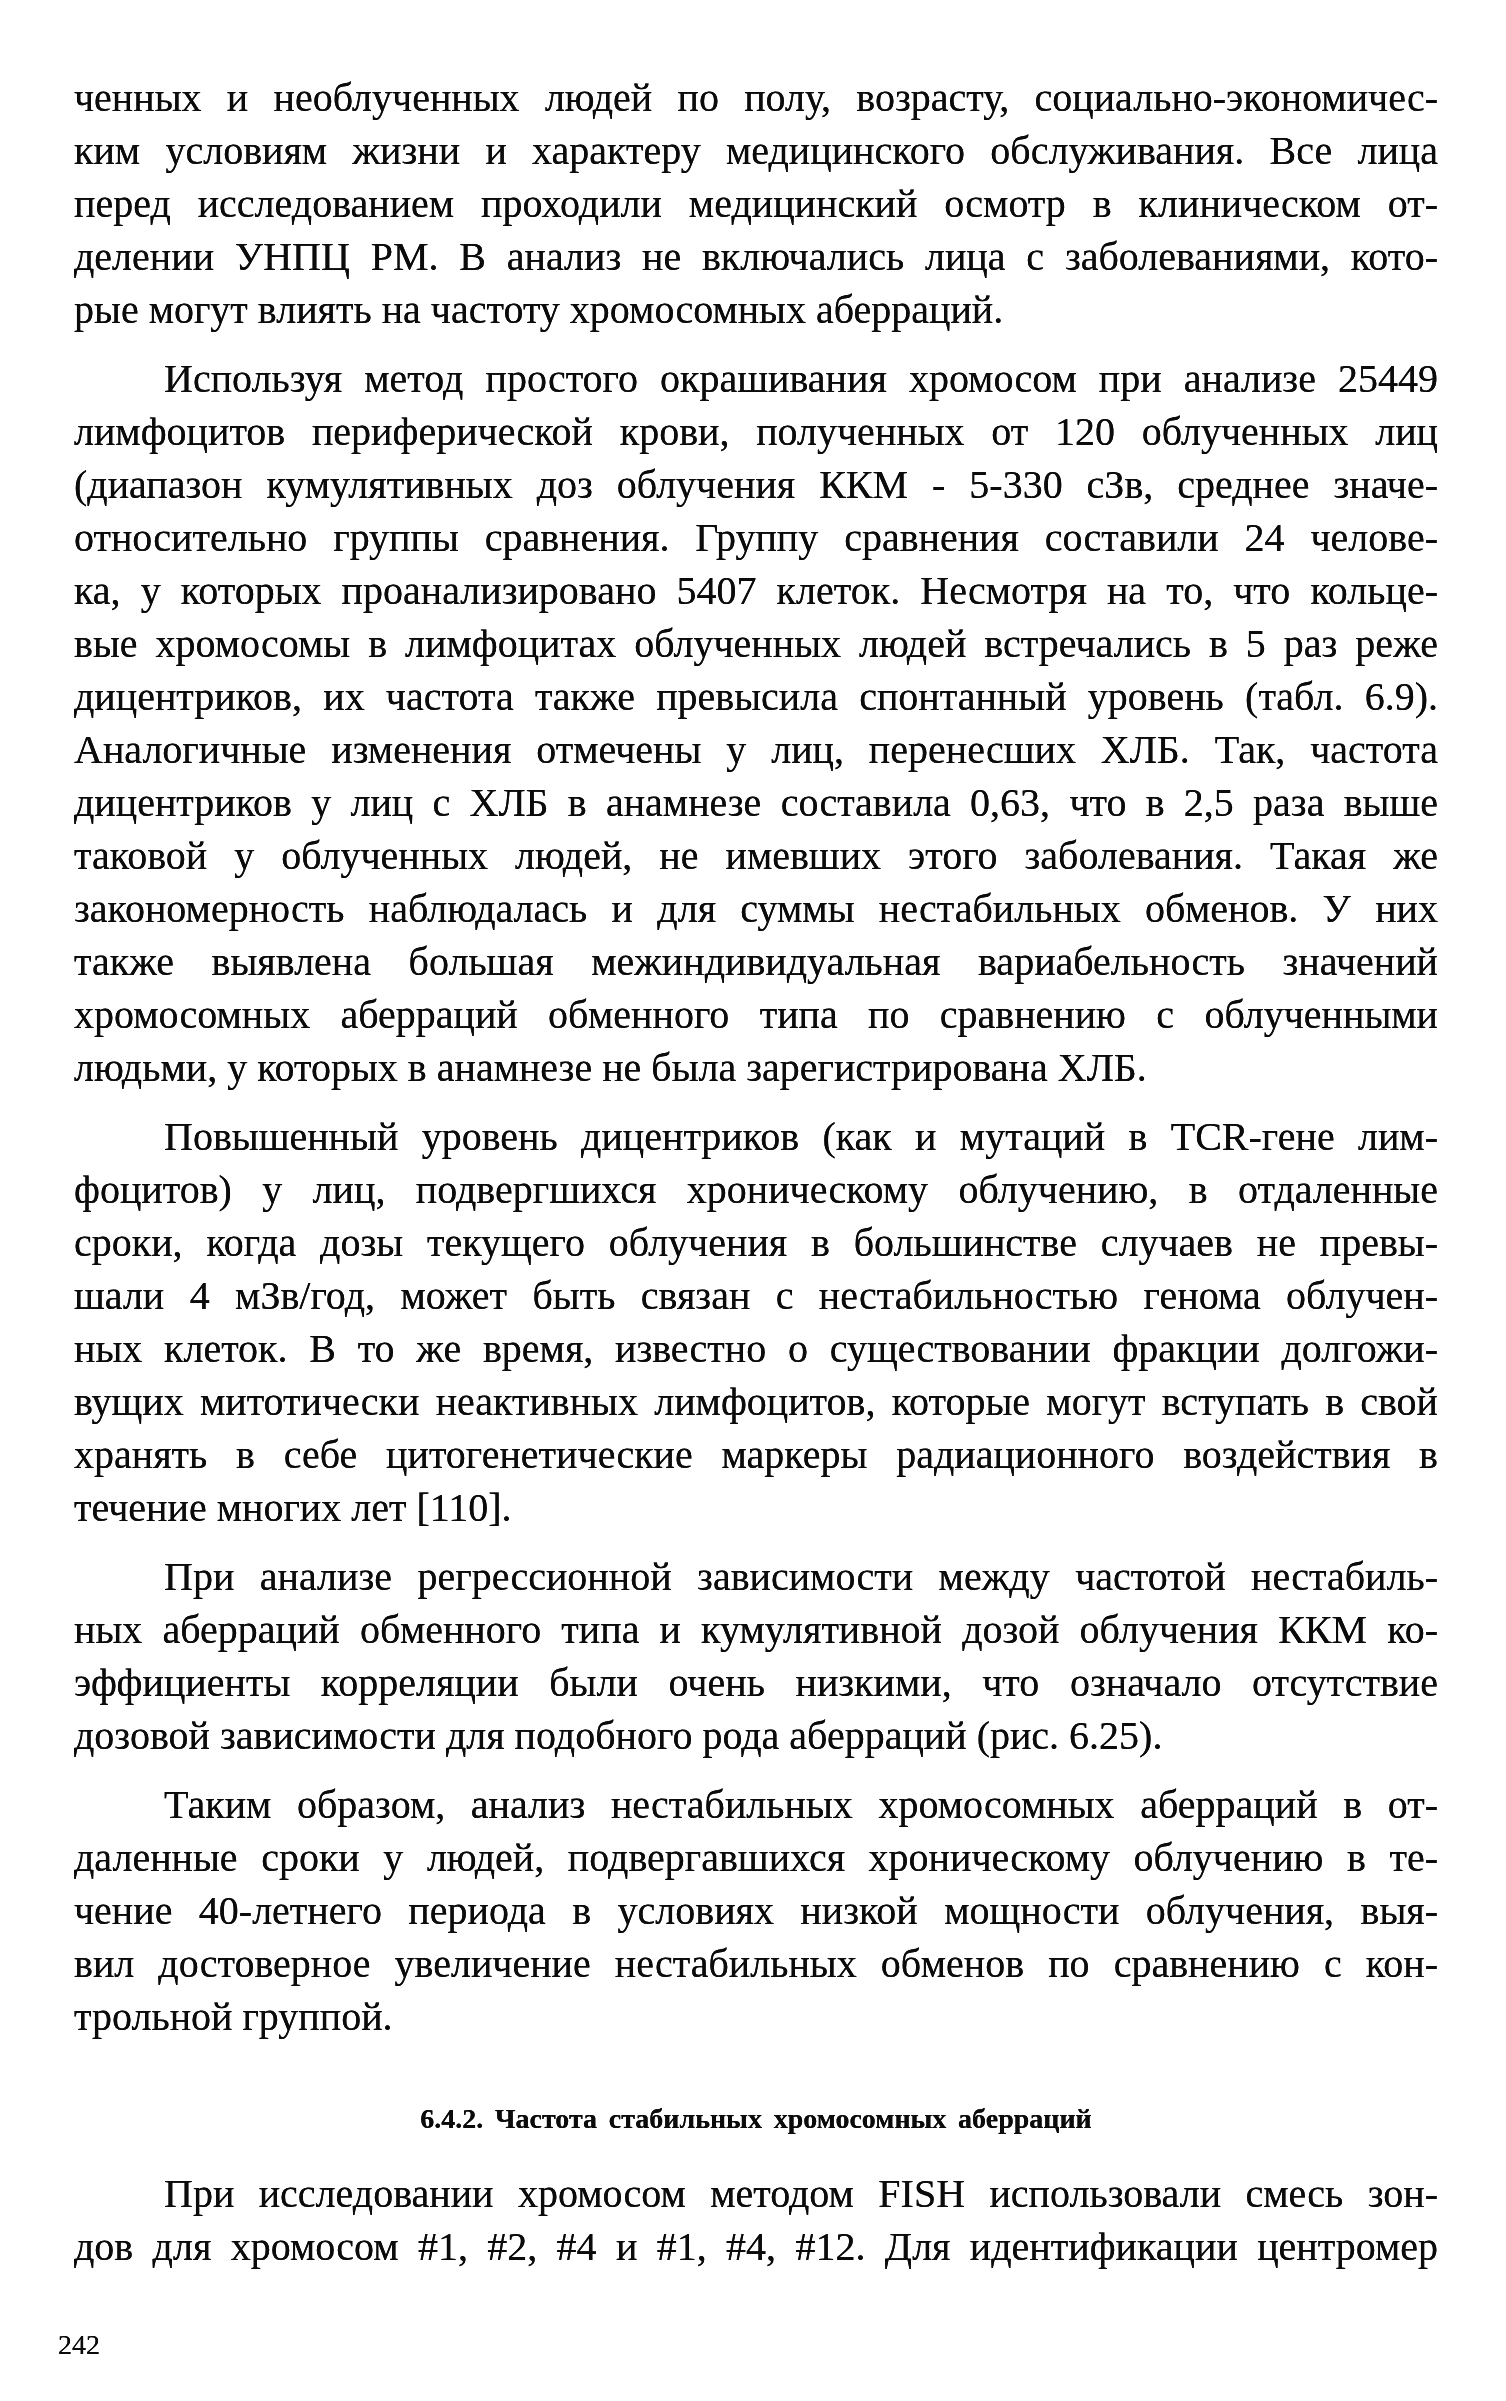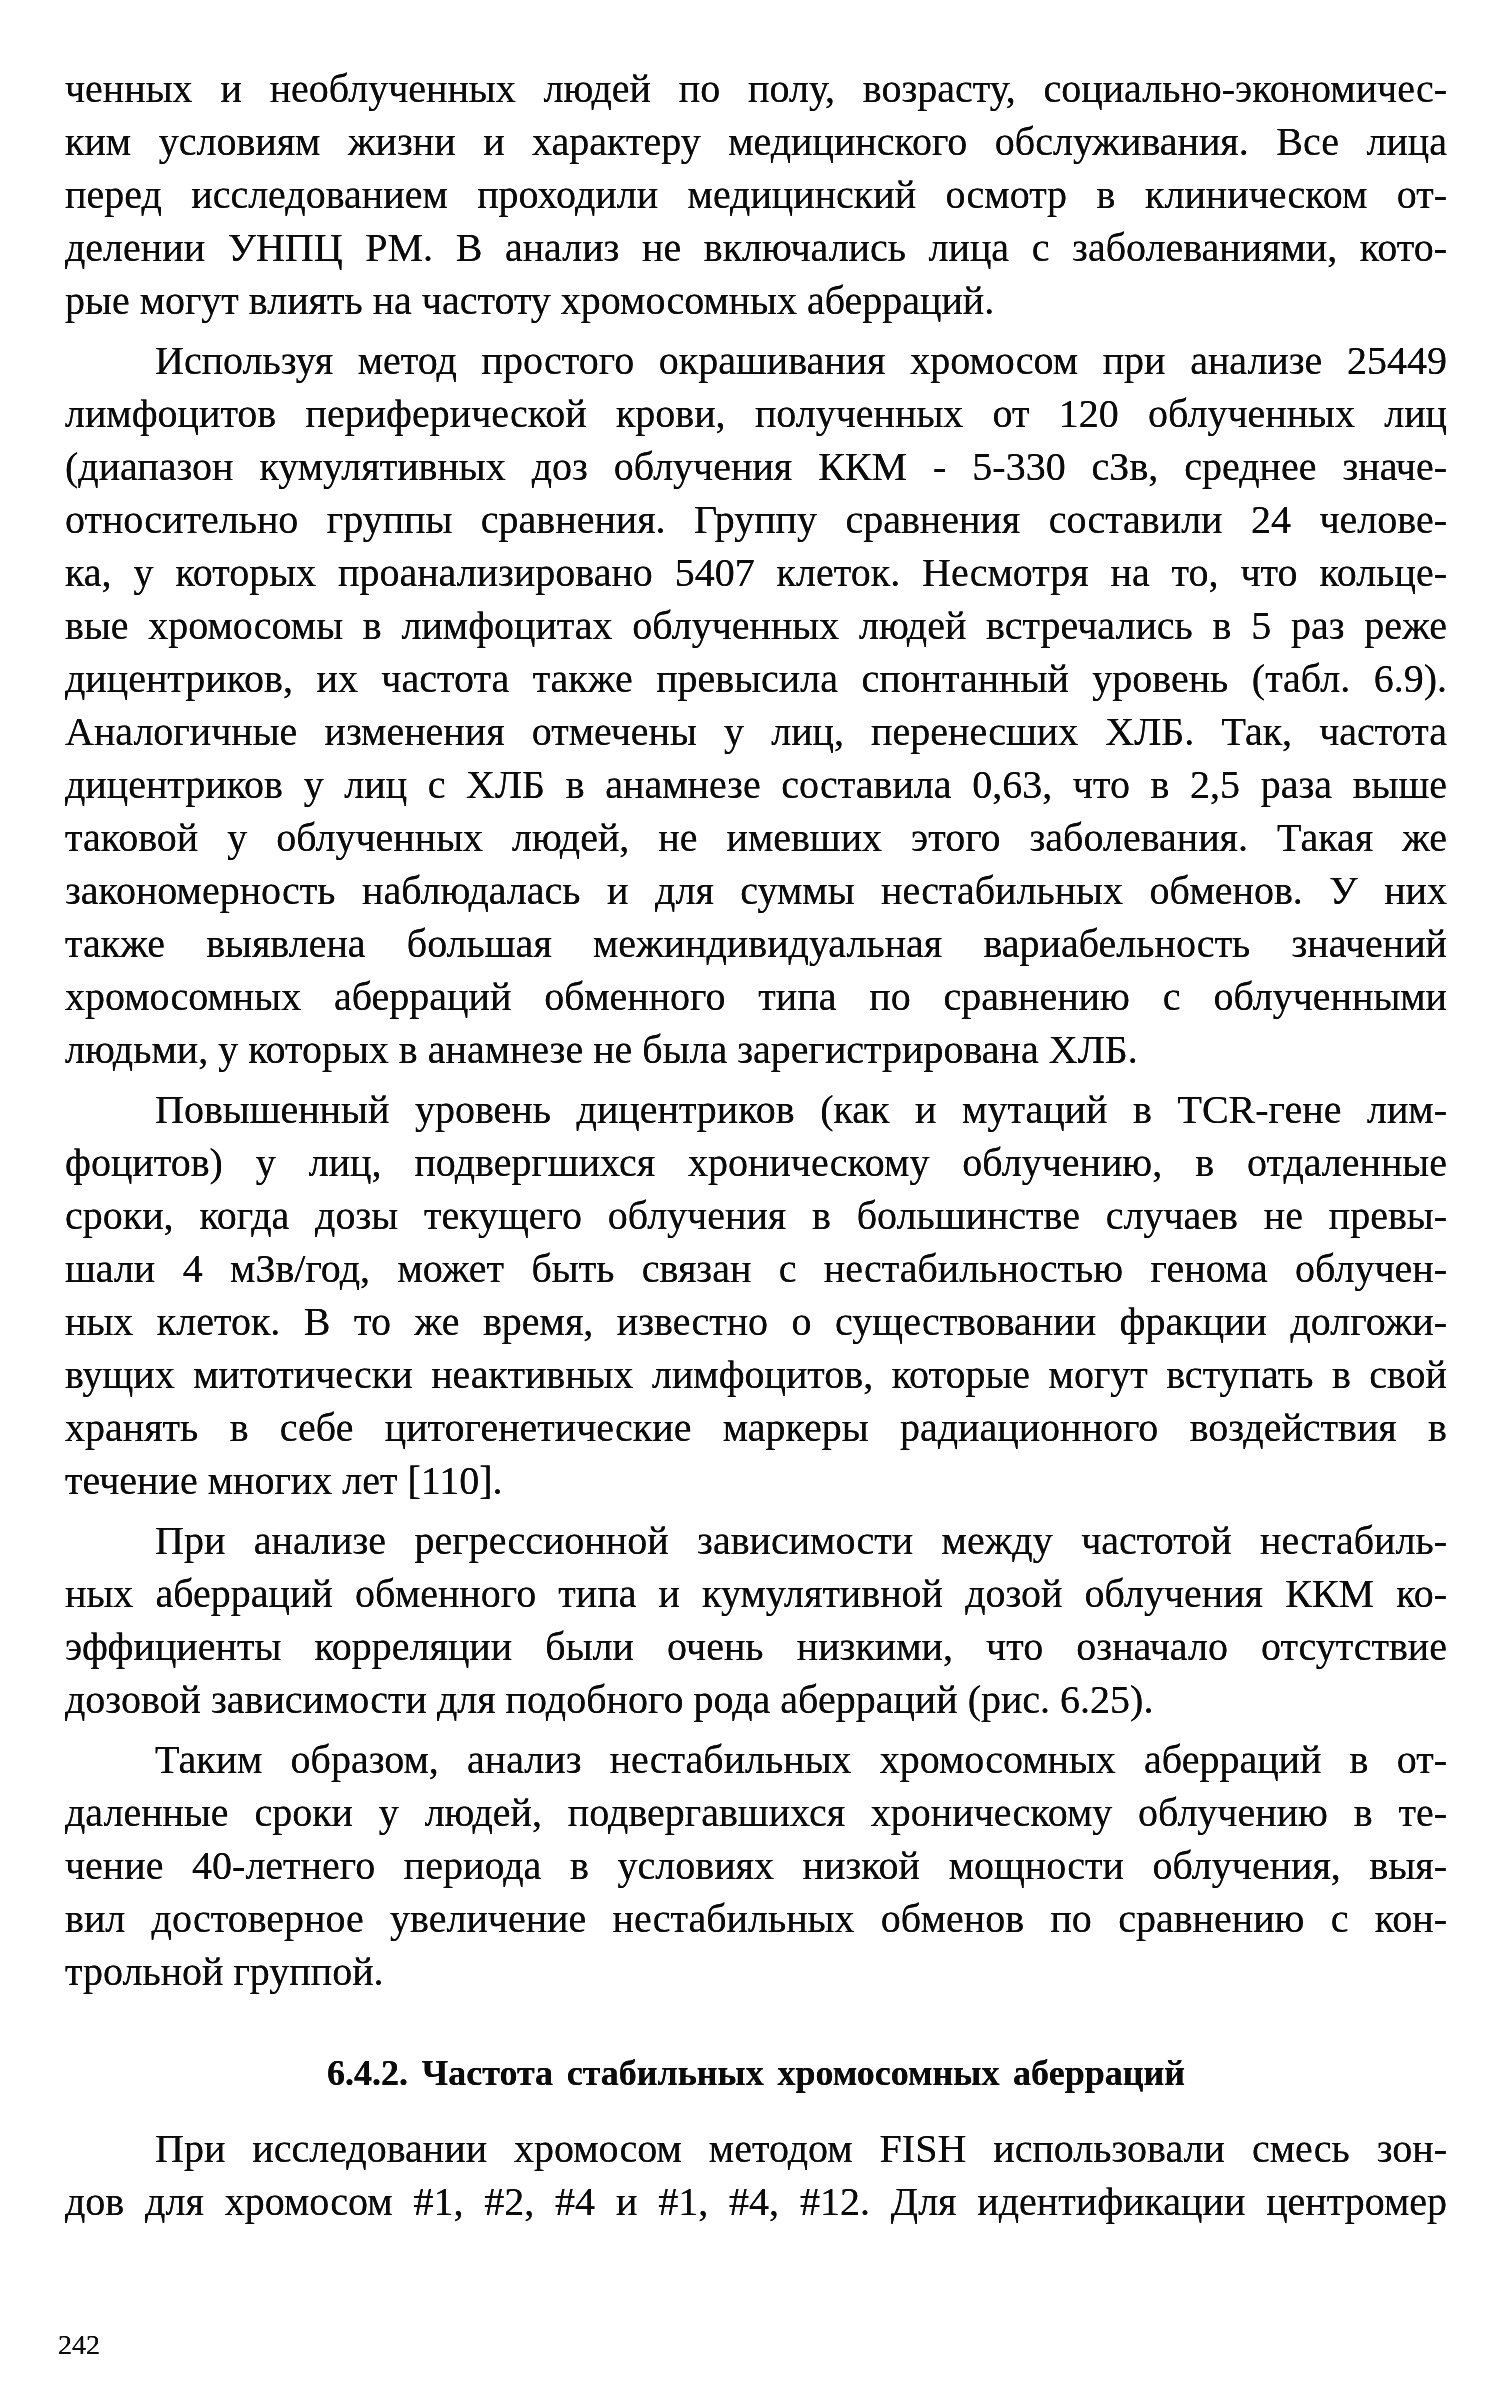--- a/index.html
+++ b/index.html
@@ -18,29 +18,29 @@
   }
   .text-block {
     position: absolute;
     left: 58px;
     right: 53px;
     top: 55px;
     font-size: 40px;
     line-height: 53px;
     text-shadow: 0 0 0.6px currentColor; 
   }
-  .para { margin: 7px; padding: 0; }
+  .para { margin: 16px; padding: 0; }
   .line {
     text-align: justify;
     text-align-last: justify;
   }
   .line.para-end { text-align-last: left; }
   .line.indent { text-indent: 90px; }
   .heading {
-    font-size: 36px;
+    font-size: 28px;
     font-weight: 700;
     line-height: 53px;
     text-align: center;
     text-align-last: center;
     word-spacing: 4.7px;
     margin: 49px 0 22px 0;
   }
   .page-number {
     position: absolute;
     left: 58px;

